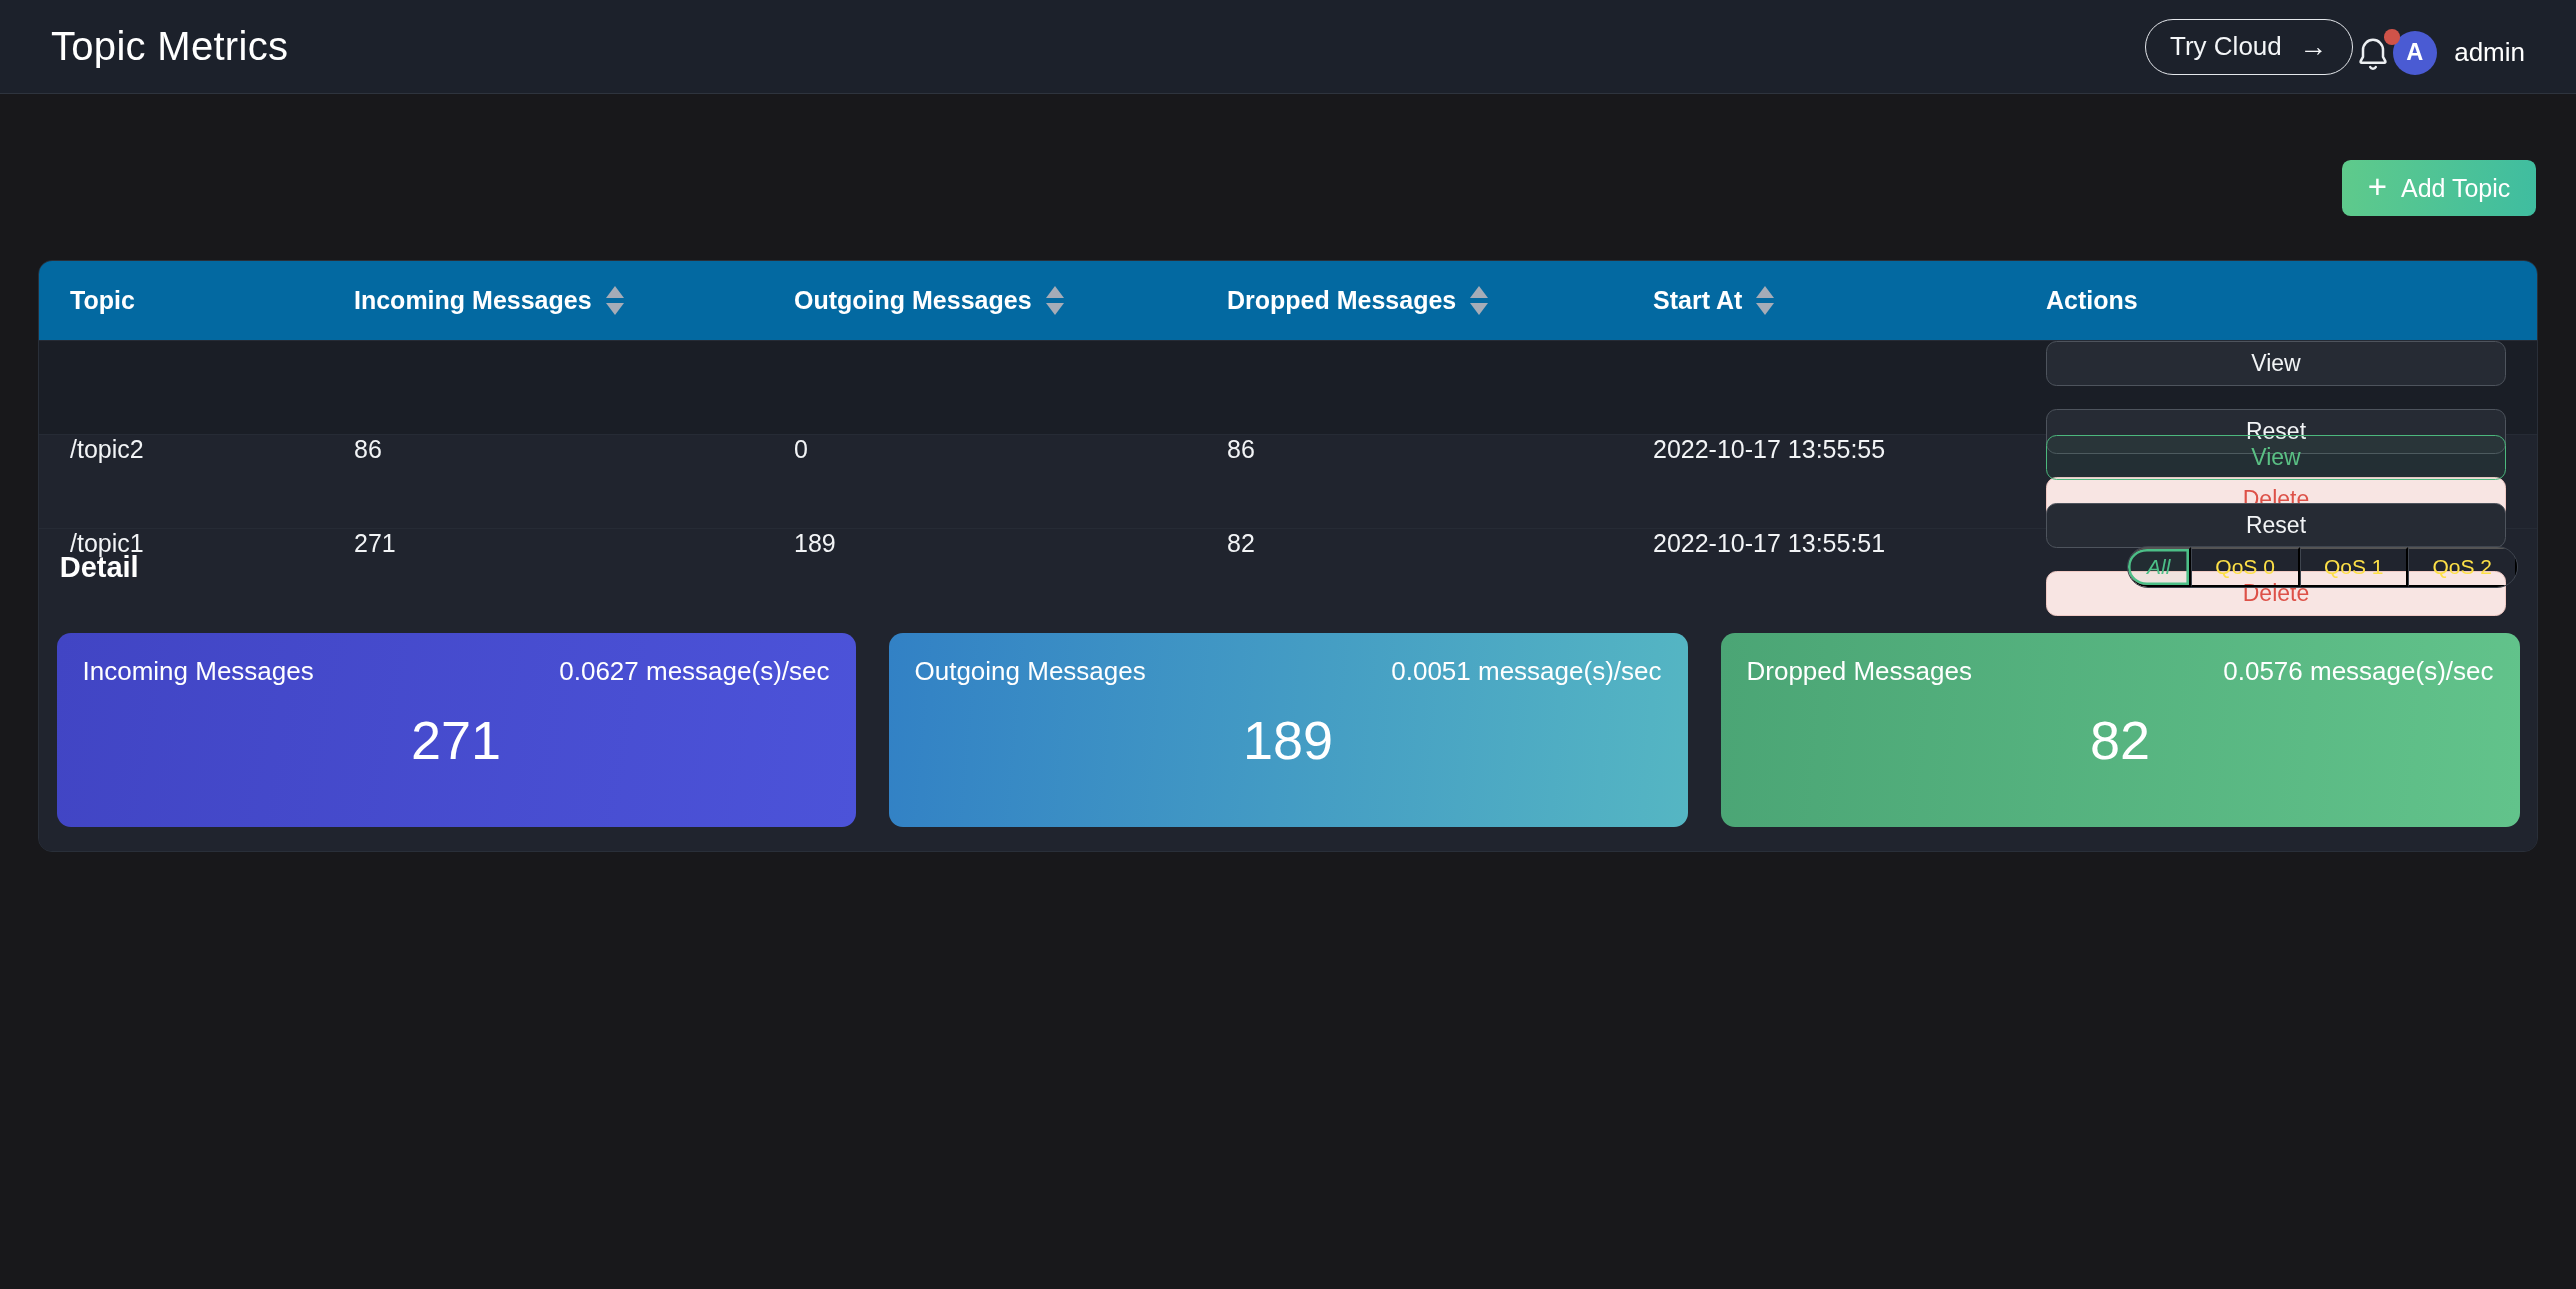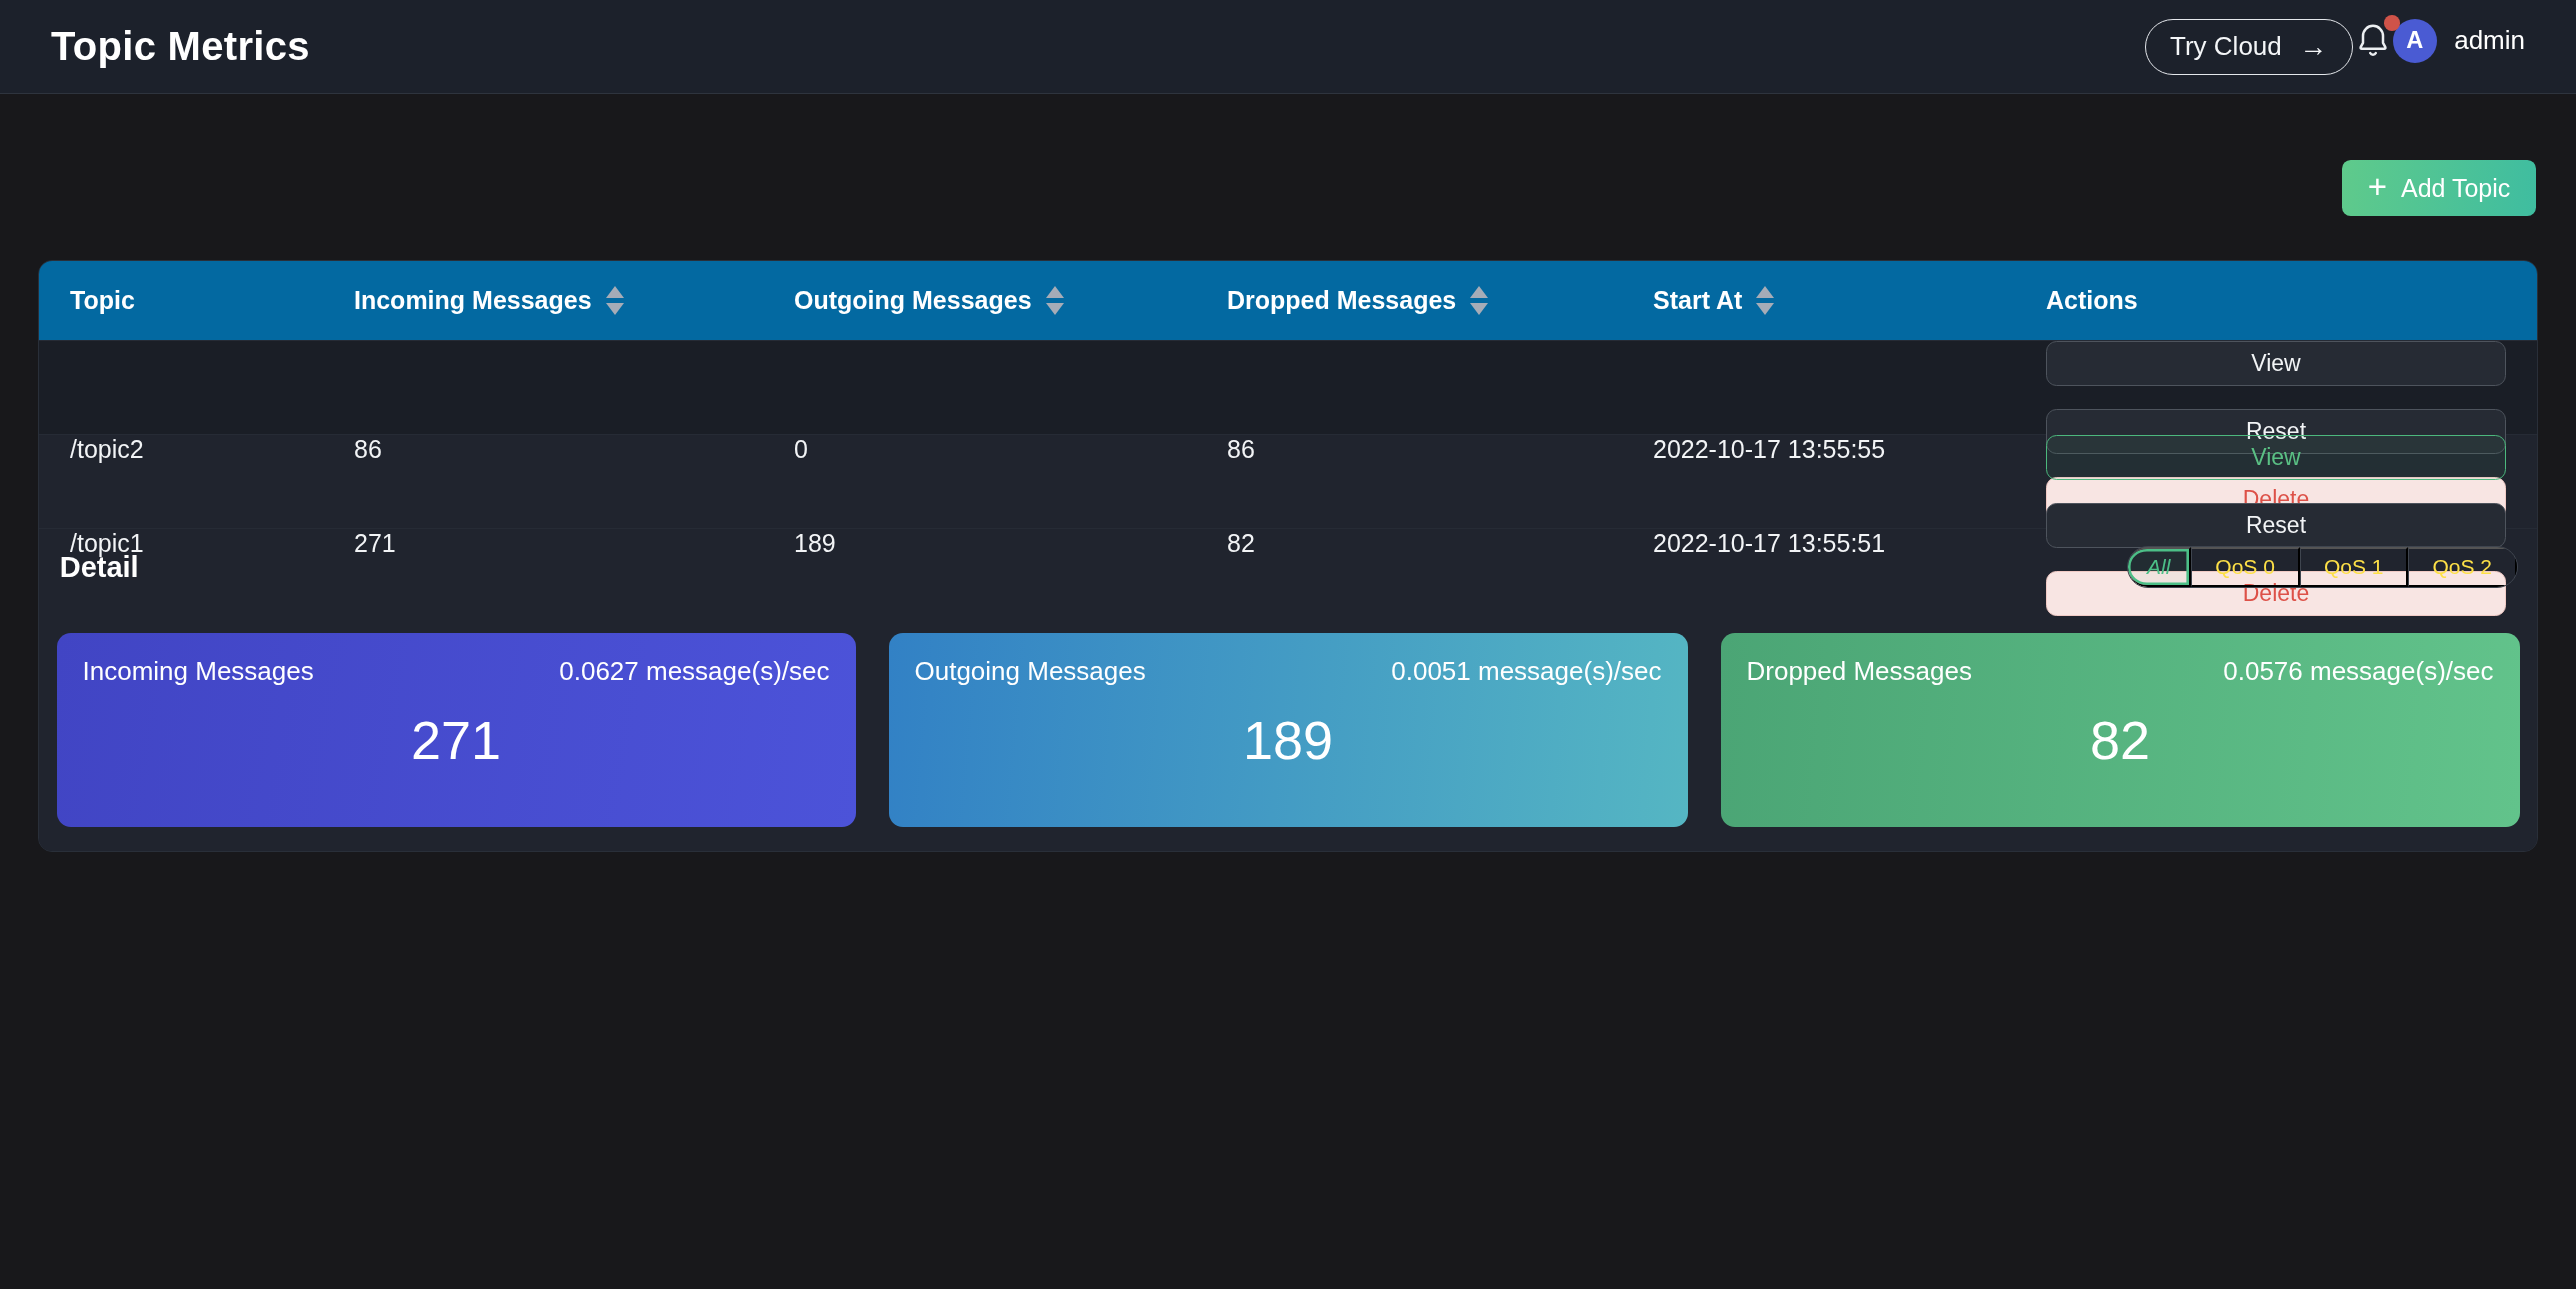--- a/index.html
+++ b/index.html
@@ -13,22 +13,22 @@
 
   
   .topbar {
     height:94px;
     background:#1c212b;
     border-bottom:1.7px solid #2e343e;
     display:flex;
     align-items:center;
     padding:0 51px;
   }
-  .page-title { font-size:40px; font-weight:700; letter-spacing:0.3px; color:#ffffff; }
-  .topbar-right { margin-left:auto; display:flex; align-items:flex-start; }
+  .page-title { font-size:40px; font-weight:400; letter-spacing:0.3px; color:#ffffff; }
+  .topbar-right { margin-left:auto; display:flex; align-items:flex-end; }
   .try-cloud-btn {
     display:inline-flex; align-items:center; gap:17.5px;
     background:transparent;
     border:1.7px solid #e4e7eb;
     border-radius:30px;
     height:56px;
     padding:0 24.4px;
     color:#f4f6f8;
     font-size:26px;
     font-family:inherit;

